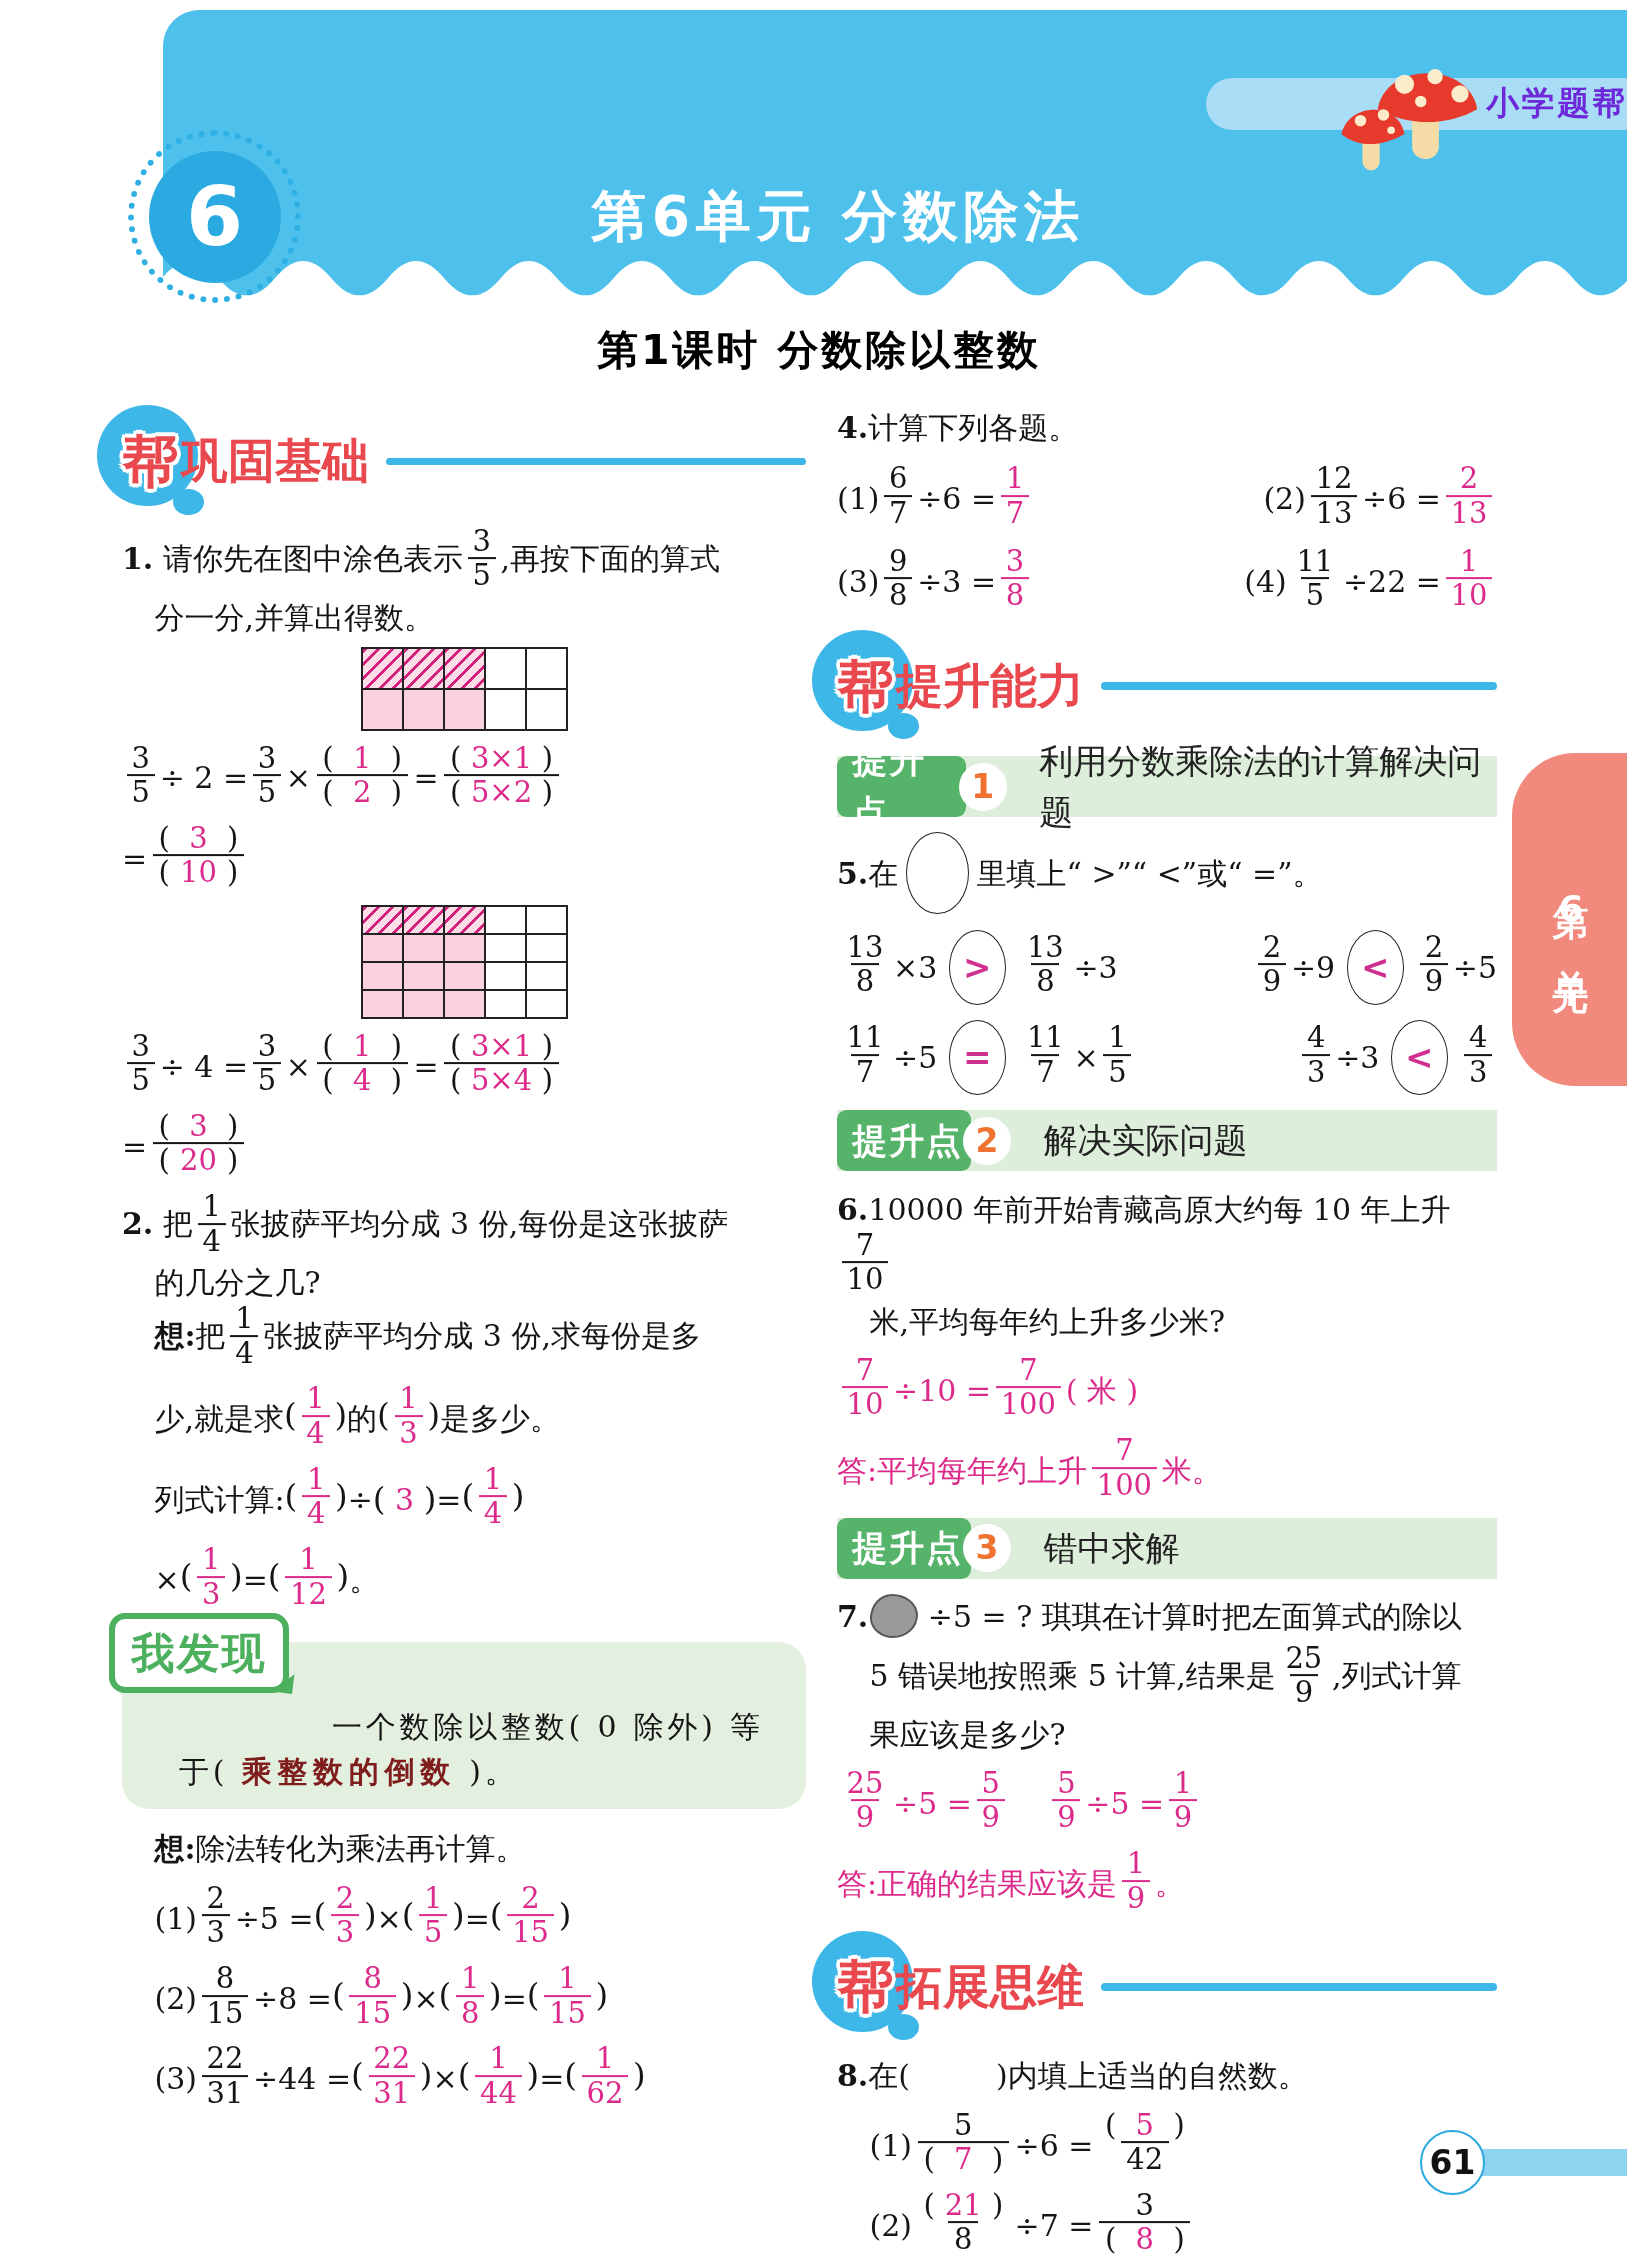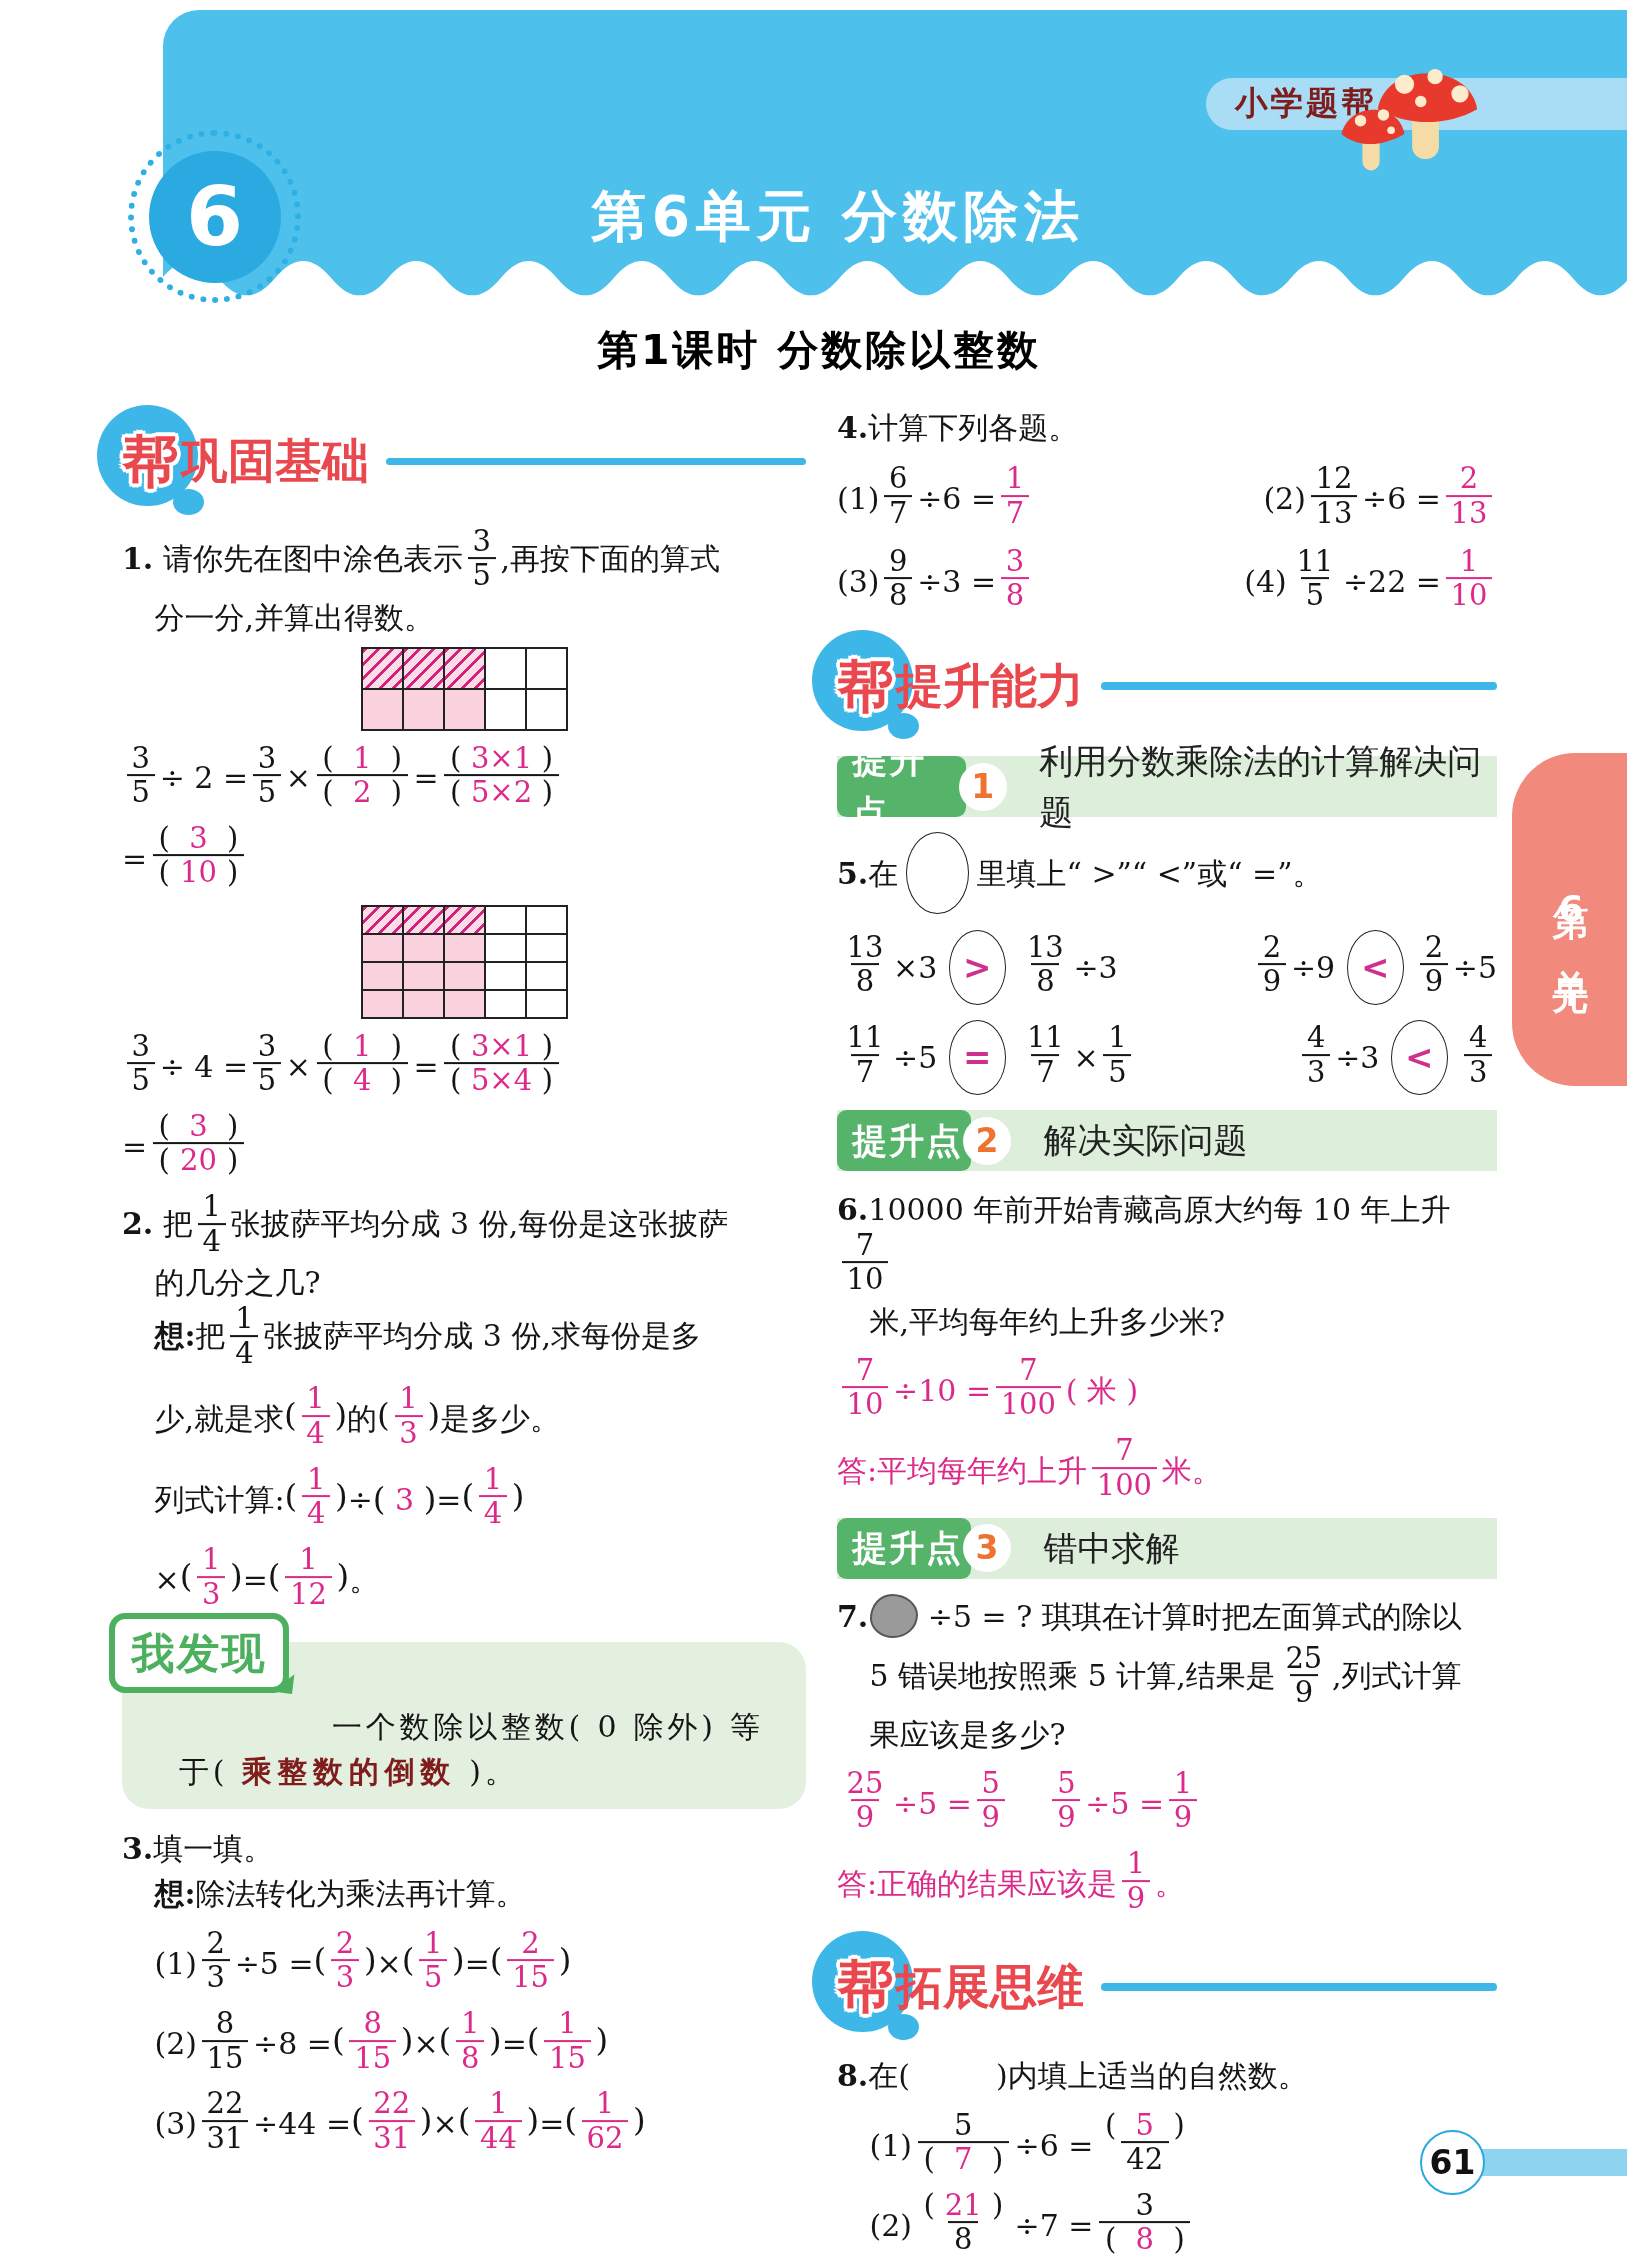--- a/index.html
+++ b/index.html
@@ -7,21 +7,21 @@
         font-family:"DejaVu Serif",serif;color:#151515;}
 
   
   .banner{position:absolute;left:163px;top:9.6px;right:0;height:250px;background:#4dc0ec;
           border-radius:36px 0 0 0;}
   .banner-wave{position:absolute;left:163px;top:259px;right:0;height:44px;}
   .banner-title{position:absolute;left:163px;right:115px;top:180px;text-align:center;
           font-family:"DejaVu Sans",sans-serif;font-weight:bold;font-size:55px;color:#fff;letter-spacing:5.7px;}
   .brand-pill{position:absolute;left:1206px;top:78px;right:0;height:52px;background:#a9ddf6;
           border-radius:26px 0 0 26px;display:flex;align-items:center;padding-left:29px;
-          font-family:"DejaVu Sans",sans-serif;font-weight:bold;font-size:32.5px;color:#7f1d1d;letter-spacing:2.9px;}
+          font-family:"DejaVu Sans",sans-serif;font-weight:bold;font-size:32.5px;color:#6d28d9;letter-spacing:2.9px;justify-content:flex-end;}
   .mushrooms{position:absolute;left:122px;top:-32.5px;width:153px;height:134px;}
   .badge{position:absolute;left:128px;top:130px;width:161px;height:161px;border:6.7px dotted #2fb0e4;
          border-radius:50%;display:flex;align-items:center;justify-content:center;background:transparent;}
   .badge-inner{width:132px;height:132px;border-radius:50%;background:#2aaae1;color:#fff;
          display:flex;align-items:center;justify-content:center;
          font-family:"DejaVu Sans",sans-serif;font-weight:bold;font-size:82px;}
   .lesson-title{position:absolute;left:163px;right:153px;top:323px;text-align:center;
          font-family:"DejaVu Sans",sans-serif;font-weight:bold;font-size:41px;color:#000;letter-spacing:2.9px;}
 
   
@@ -377,21 +377,20 @@
 
     <div class="discover">
       <div class="dbubble">我发现</div>
       <div class="l1">一个数除以整数( 0 除外) 等</div>
       <div class="l2"><span>于(</span>
         <span class="dans">乘整数的倒数</span>
         <span>)。</span></div>
     </div>
 
     <div>
-      <div><span class="bold">3.</span><span>填一填。</span></div>
       <div class="indent"><span class="bold">想:</span><span>除法转化为乘法再计算。</span></div>
 
       <div class="eqrow indent">
         <span>(1)</span>
           <span class="fr">
             <span class="n">2</span>
             <span class="d">3</span>
           </span>
           <span>÷5 =</span>
         <span class="pw"><span class="pa">(</span><span class="fr ans">

